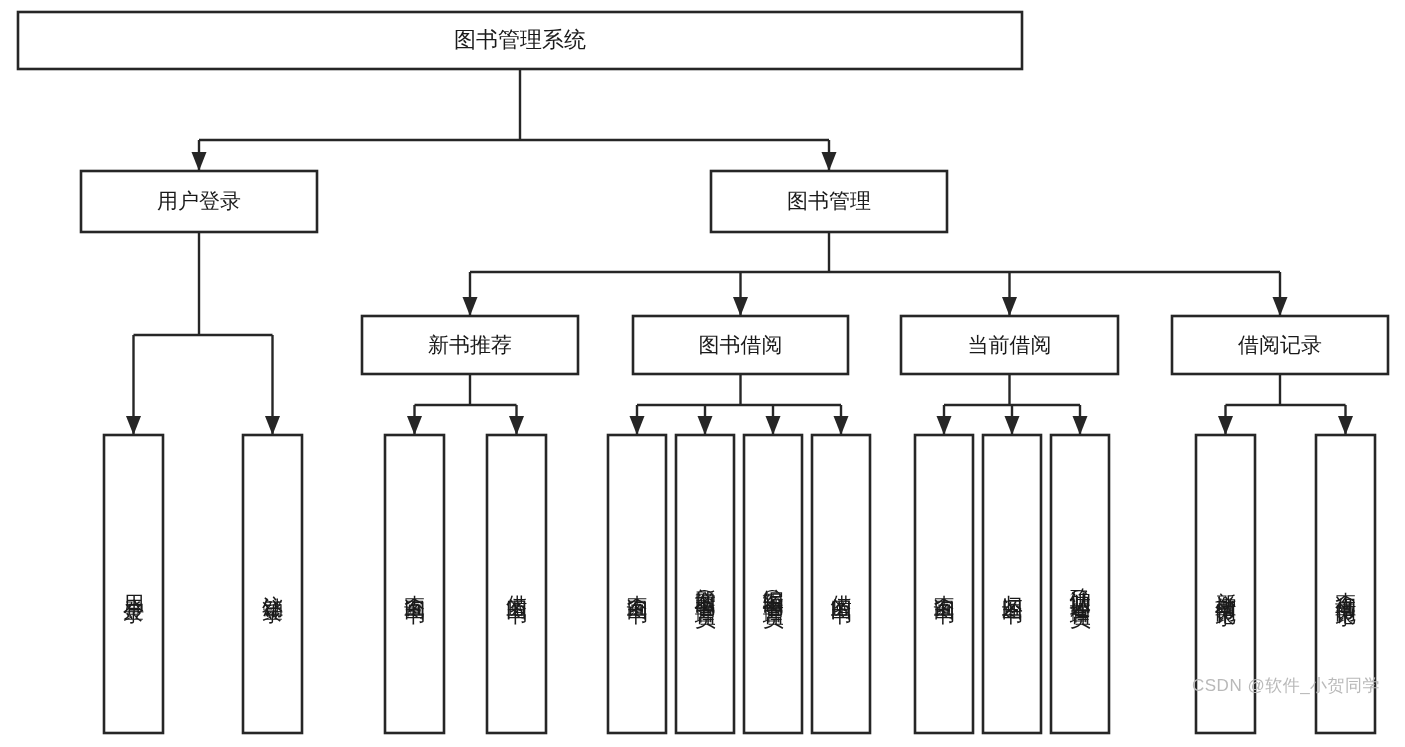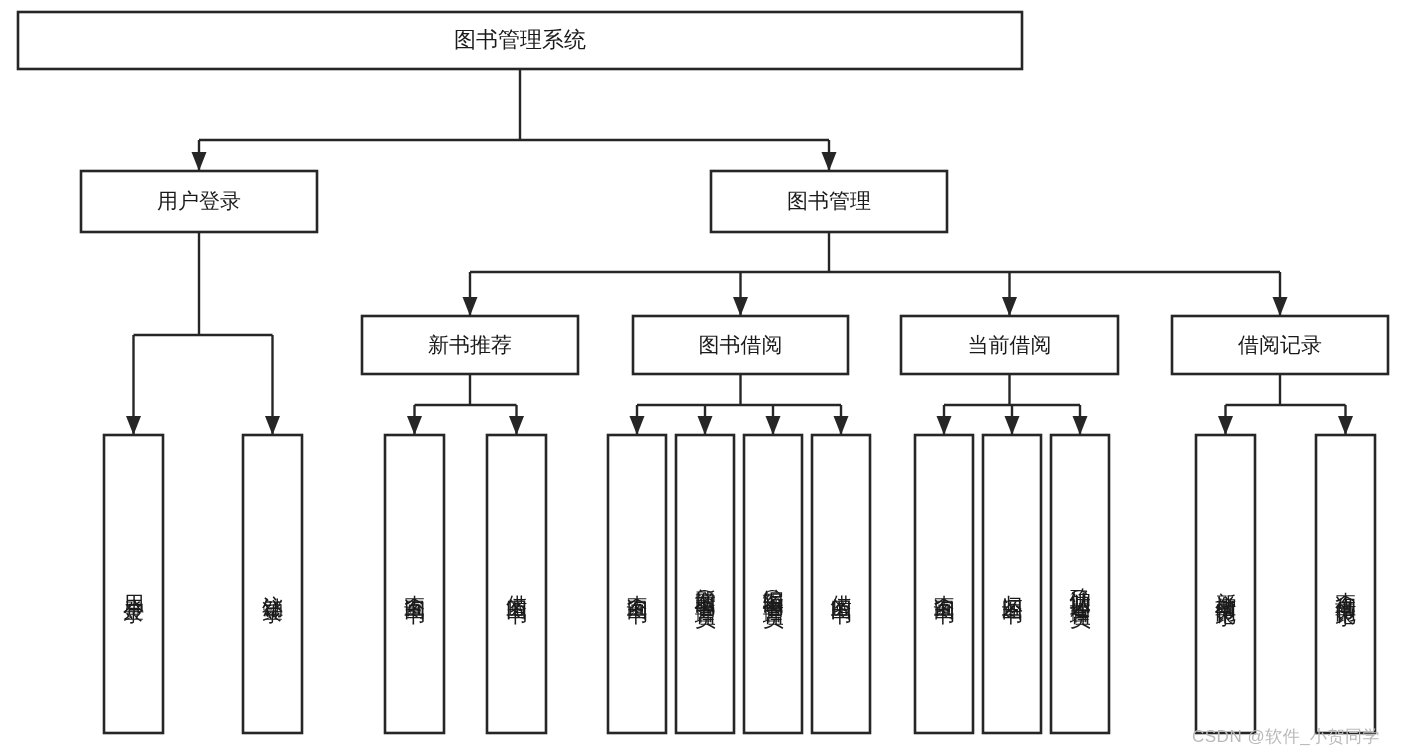--- a/index.html
+++ b/index.html
@@ -177,15 +177,15 @@
       <div class="leaf-label" style="left: 676px; top: 435px; width: 58px; height: 298px;">新增图书（管理员）</div>
       <div class="leaf-label" style="left: 744px; top: 435px; width: 58px; height: 298px;">编辑图书（管理员）</div>
       <div class="leaf-label" style="left: 812px; top: 435px; width: 58px; height: 298px;">借阅图书</div>
       <div class="leaf-label" style="left: 915px; top: 435px; width: 58px; height: 298px;">查询图书</div>
       <div class="leaf-label" style="left: 983px; top: 435px; width: 58px; height: 298px;">归还图书</div>
       <div class="leaf-label" style="left: 1051px; top: 435px; width: 58px; height: 298px;">确认归还（管理员）</div>
       <div class="leaf-label" style="left: 1196px; top: 435px; width: 59px; height: 298px;">新增借阅记录</div>
       <div class="leaf-label" style="left: 1316px; top: 435px; width: 59px; height: 298px;">查询借阅记录</div>
     </div>
 
-  <div class="watermark" style="left: 1192px; top: 725px; text-align: right;">CSDN @软件_小贺同学</div>
+  <div class="watermark" style="left: 1192px; top: 674px; text-align: right;">CSDN @软件_小贺同学</div>
 
 </div>
 
 </body></html>

